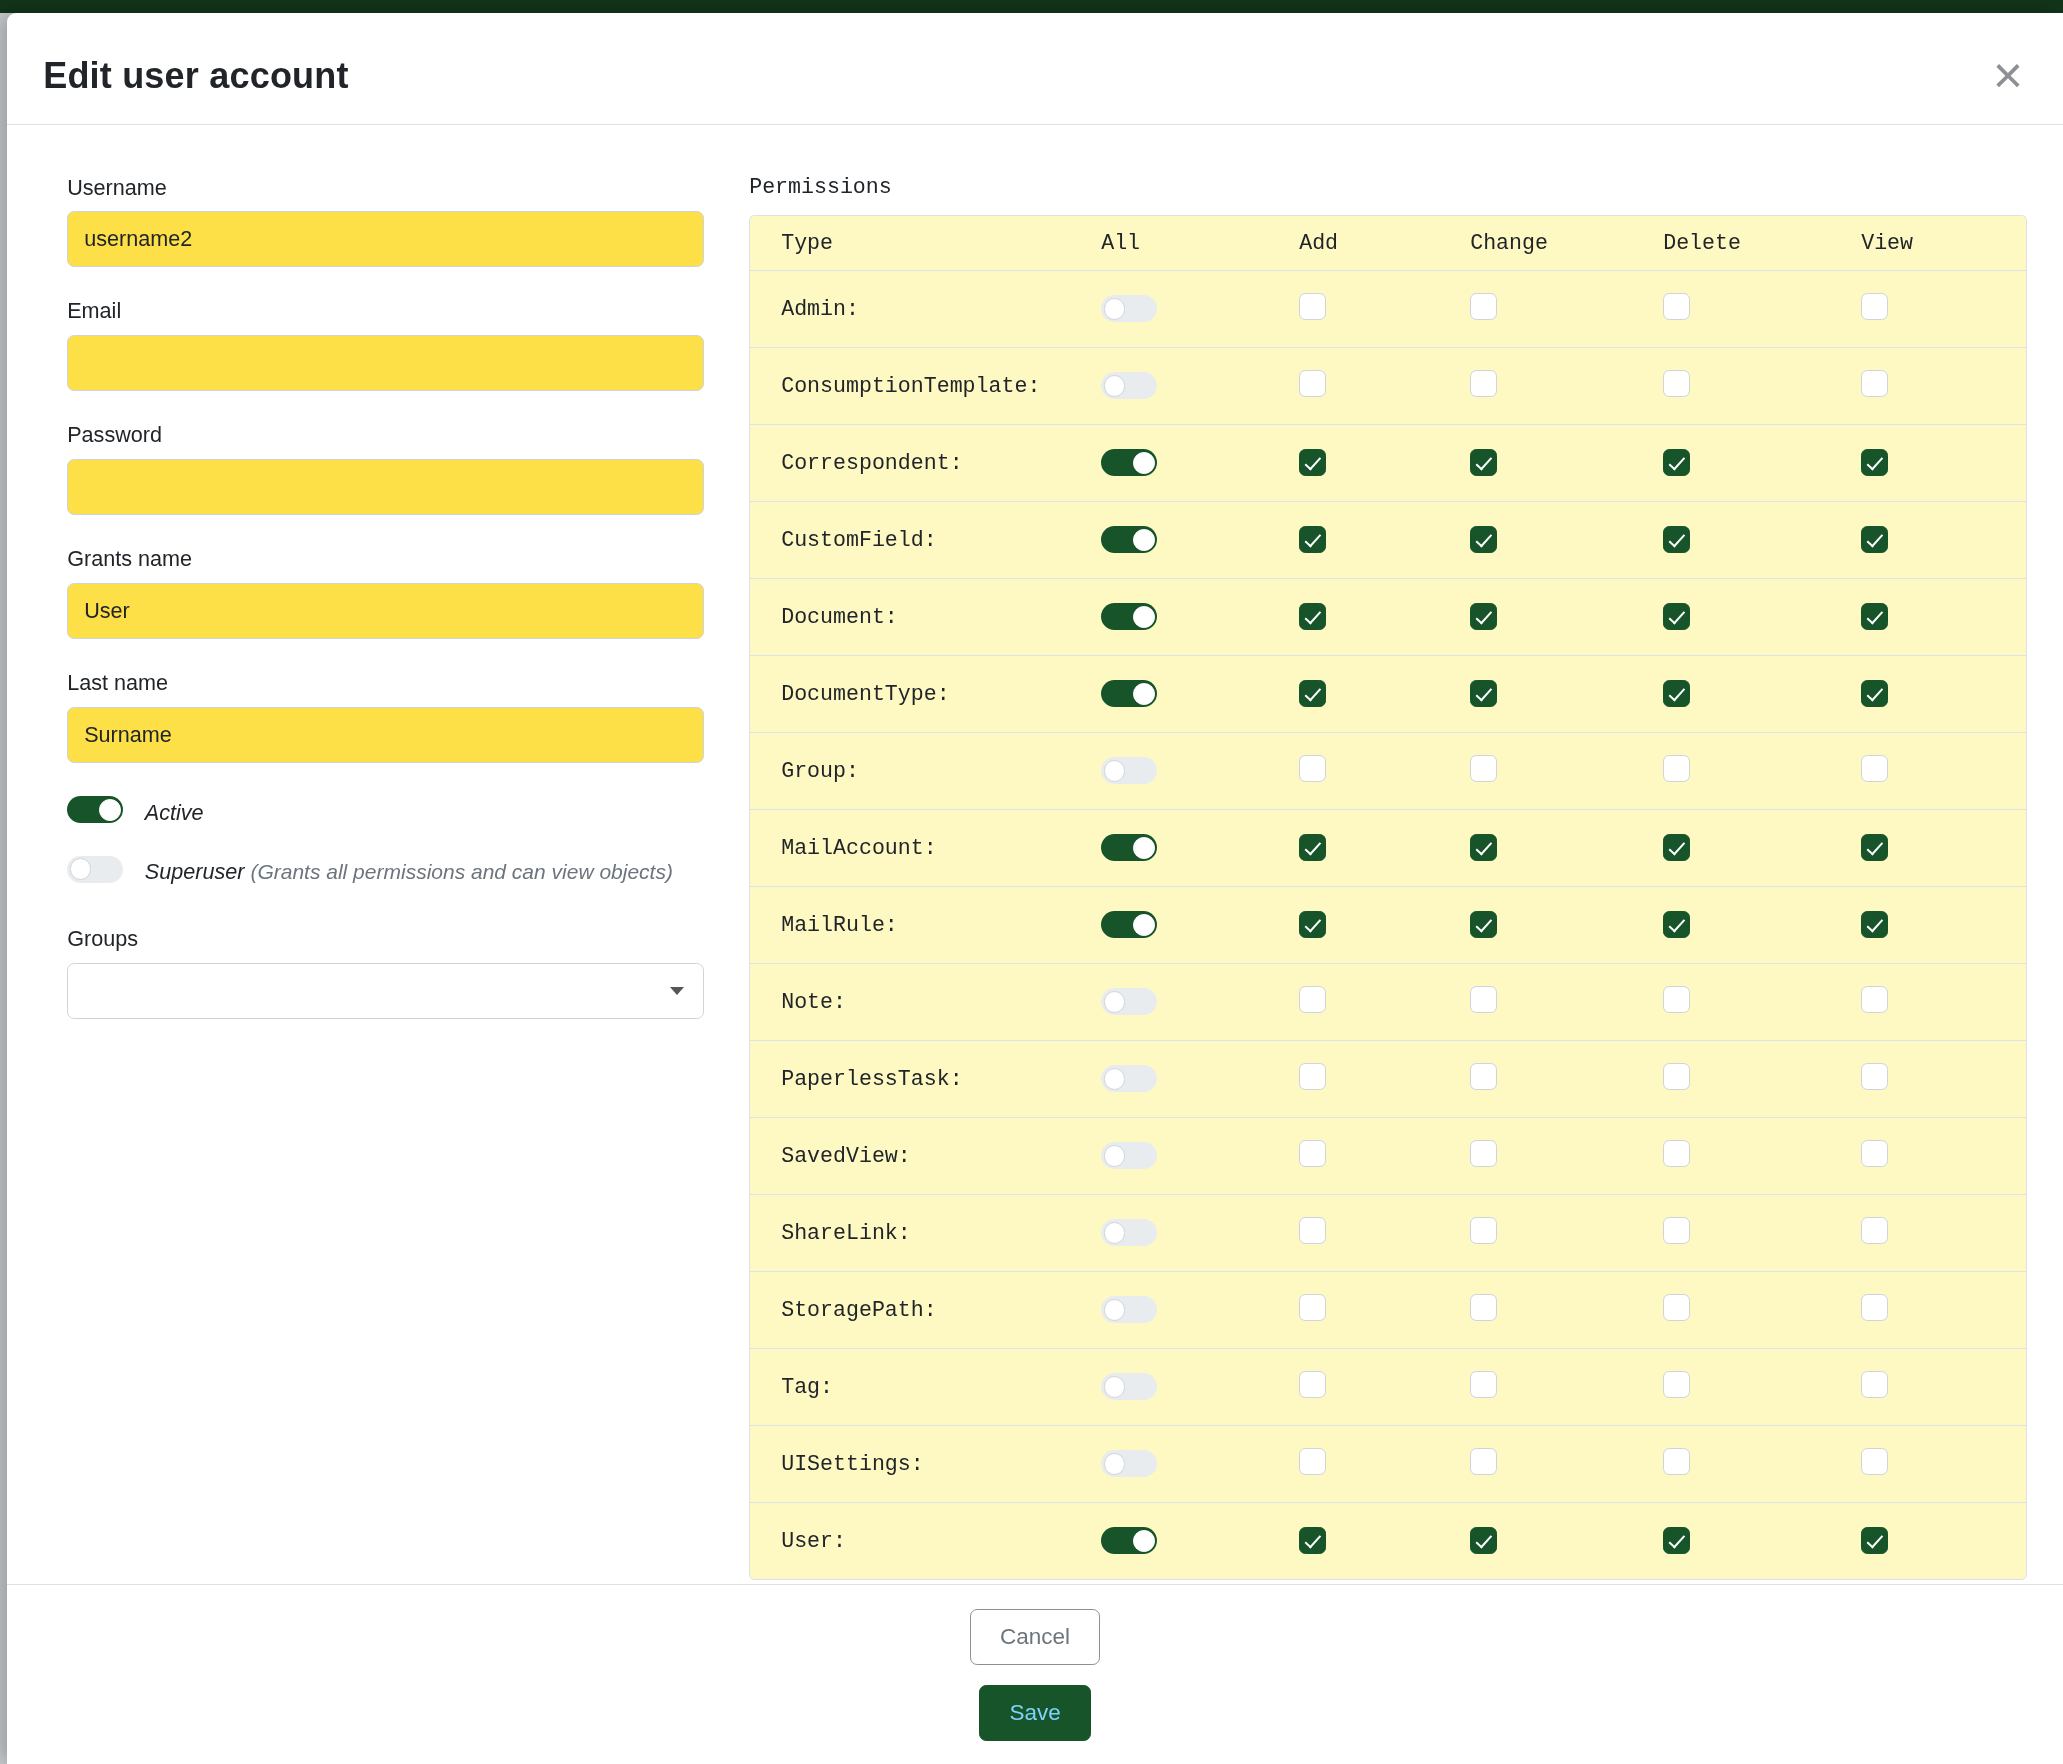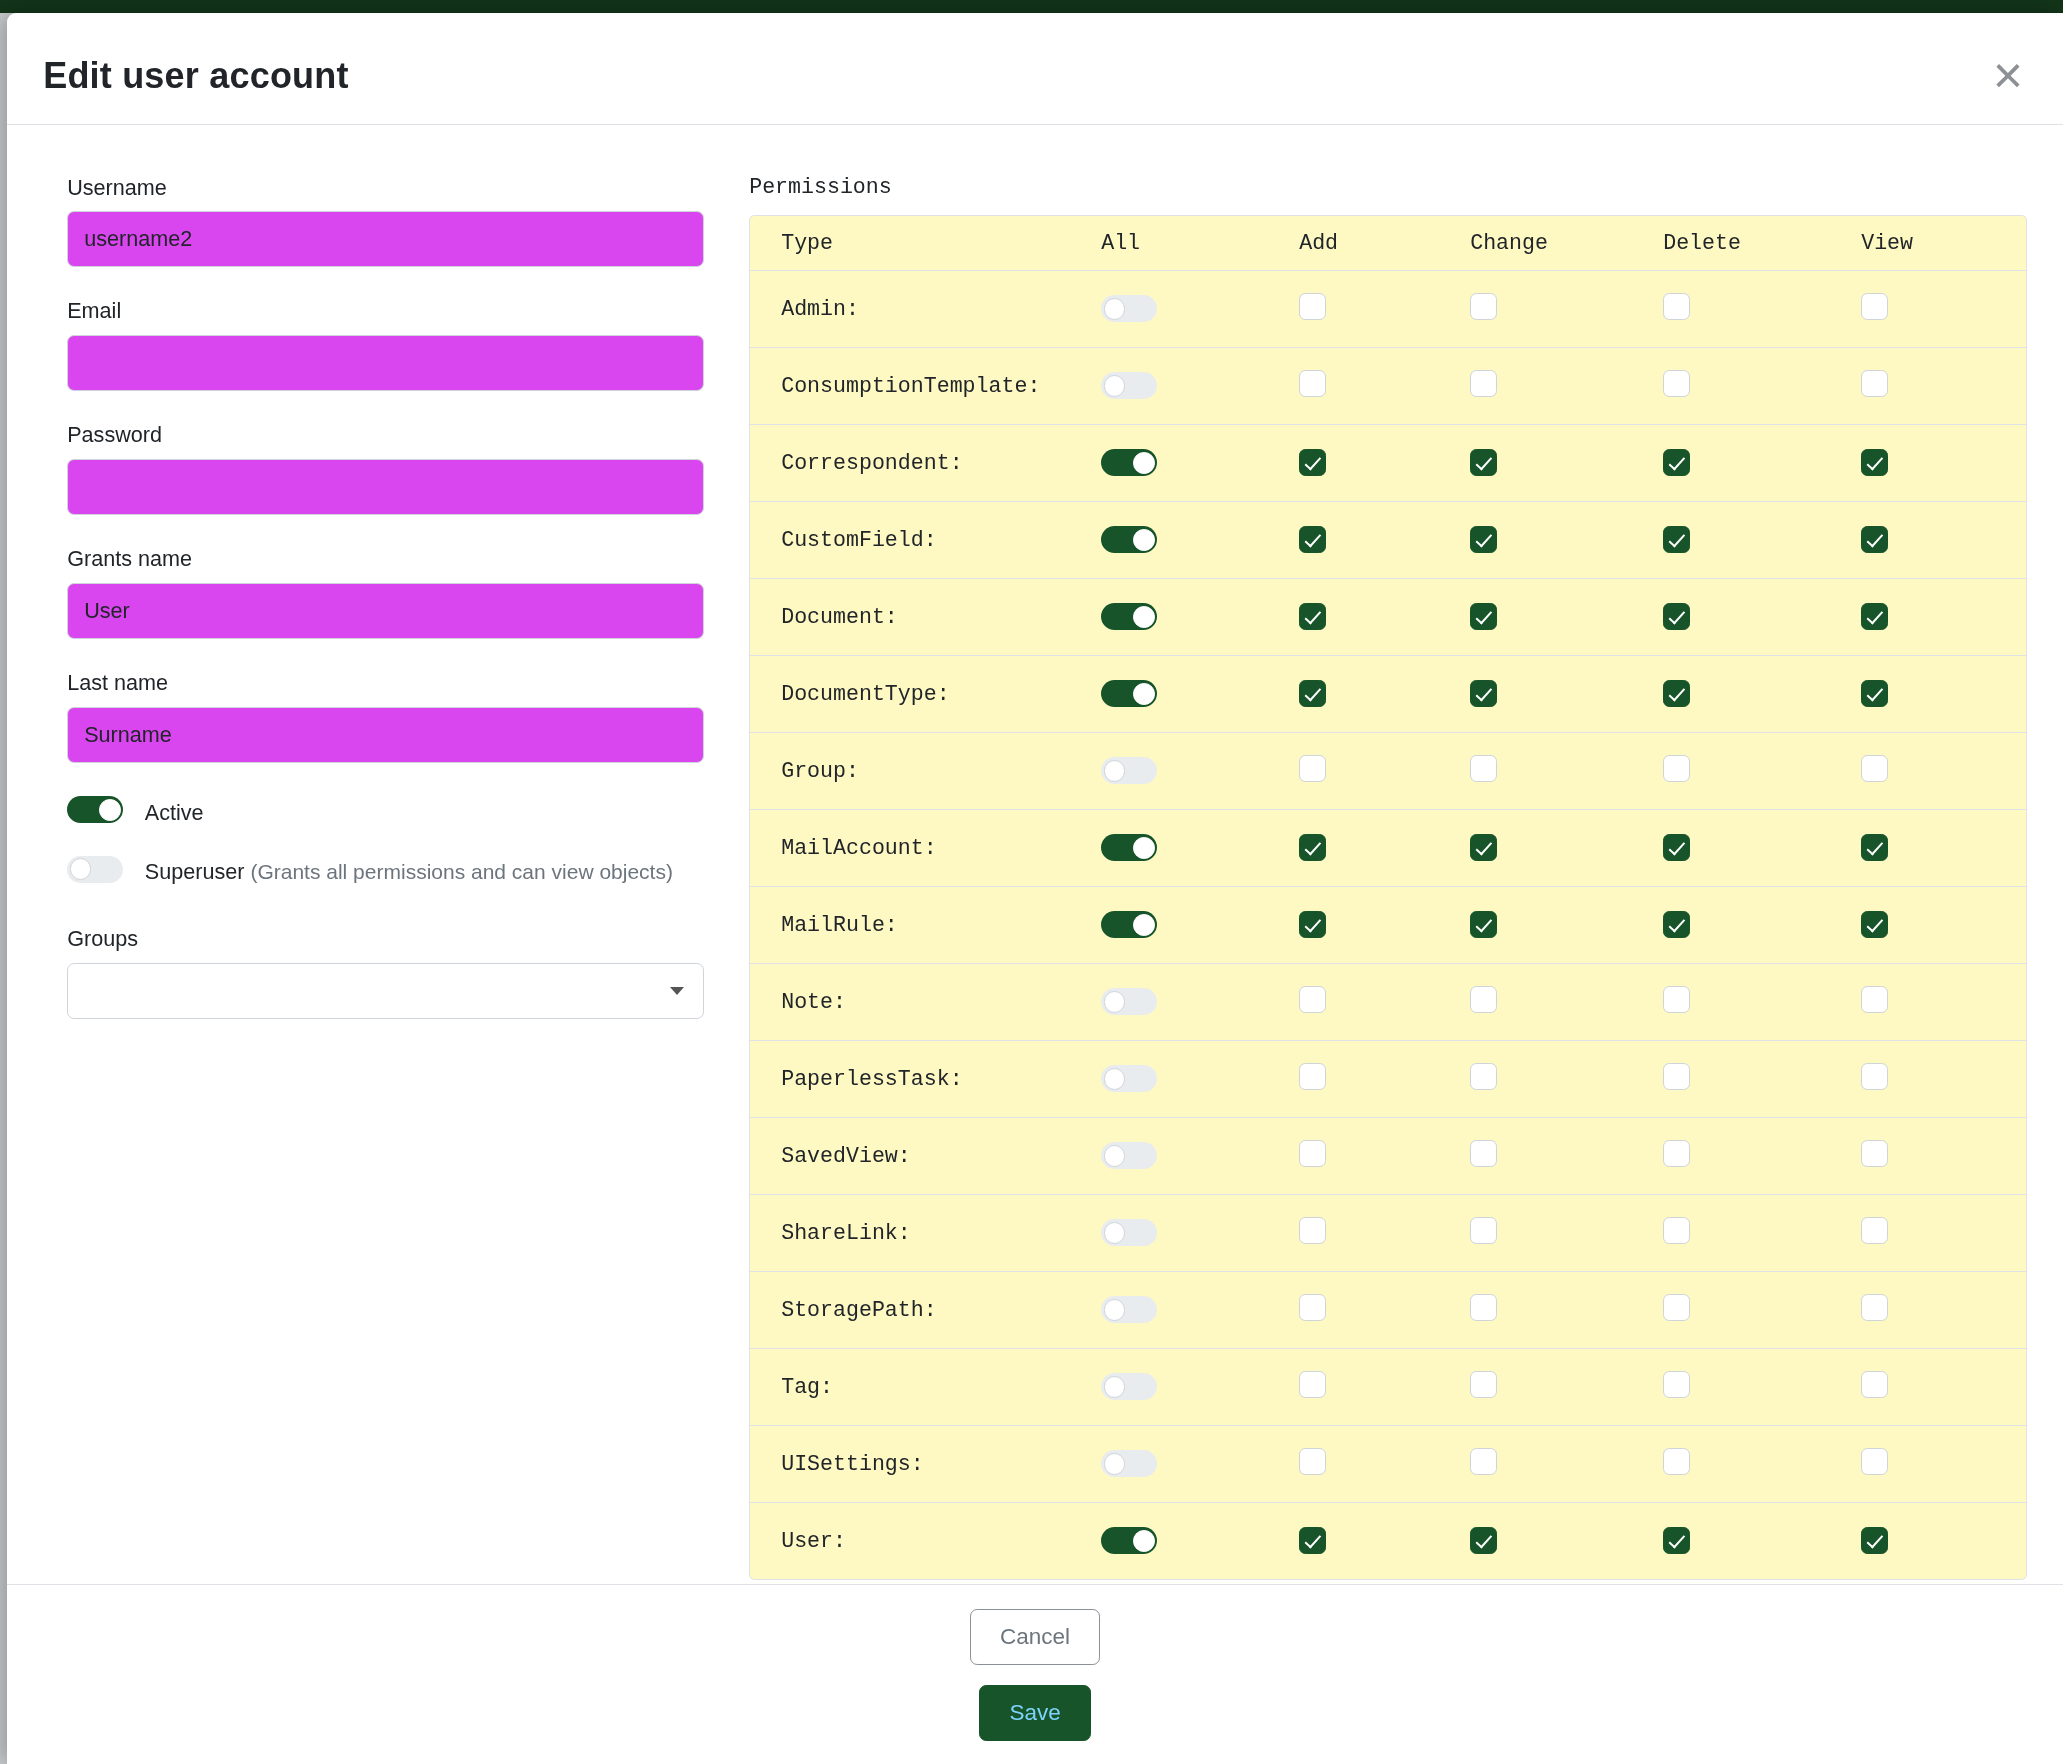--- a/index.html
+++ b/index.html
@@ -13,22 +13,22 @@
   .modal-header { display: flex; justify-content: space-between; align-items: flex-start;
                   padding: 42px 40px 27px 36px; border-bottom: 0.9px solid var(--border); }
   .modal-title { font-size: 36px; font-weight: 700; color: var(--text); letter-spacing: 0.2px; }
   .close-btn { background: none; border: none; font-size: 52px; line-height: 40px; font-weight: 300;
                color: #8d9094; cursor: pointer; font-family: inherit; }
   .modal-body { flex: 1; display: flex; gap: 45px; padding: 50px 36px 0 36px; overflow: hidden; margin-left: 24px; }
   .left-col { width: 637px; flex-shrink: 0; }
   .field { margin-bottom: 31px; }
   .field-label { display: block; font-size: 21.6px; color: var(--text); margin-bottom: 10.8px; }
   .text-input { width: 100%; height: 56px; border: 0.9px solid var(--input-border); border-radius: 7.2px;
-                font-size: 21.6px; color: var(--text); padding: 0 16px; font-family: inherit; background: #d946ef; }
-  .toggle-row { display: flex; align-items: flex-start; gap: 21.6px; margin: 32px 0 20px 0; }
+                font-size: 21.6px; color: var(--text); padding: 0 16px; font-family: inherit; background: #fde047; }
+  .toggle-row { display: flex; align-items: flex-start; gap: 21.6px; margin: 32px 0 20px 0; font-style: italic; }
   .toggle-row + .toggle-row { margin-top: 23.4px; }
   .switch { width: 56px; height: 27px; border-radius: 13.5px; background: #e9ecef; display: inline-flex;
             align-items: center; padding: 2.7px; flex-shrink: 0; cursor: pointer; margin-top: 1.8px; }
   .switch .knob { width: 21.6px; height: 21.6px; border-radius: 50%; background: #fff; border: 0.9px solid #d0d4d8; }
   .switch.on { background: var(--green); justify-content: flex-end; }
   .switch.on .knob { border-color: #fff; }
   .toggle-text { font-size: 21.6px; color: var(--text); line-height: 36px; }
   .hint { color: var(--muted); font-size: 21px; }
   .select-wrap { position: relative; margin-top: 1.8px; }
   .select-box { width: 100%; height: 56px; border: 0.9px solid var(--input-border); border-radius: 7.2px;

